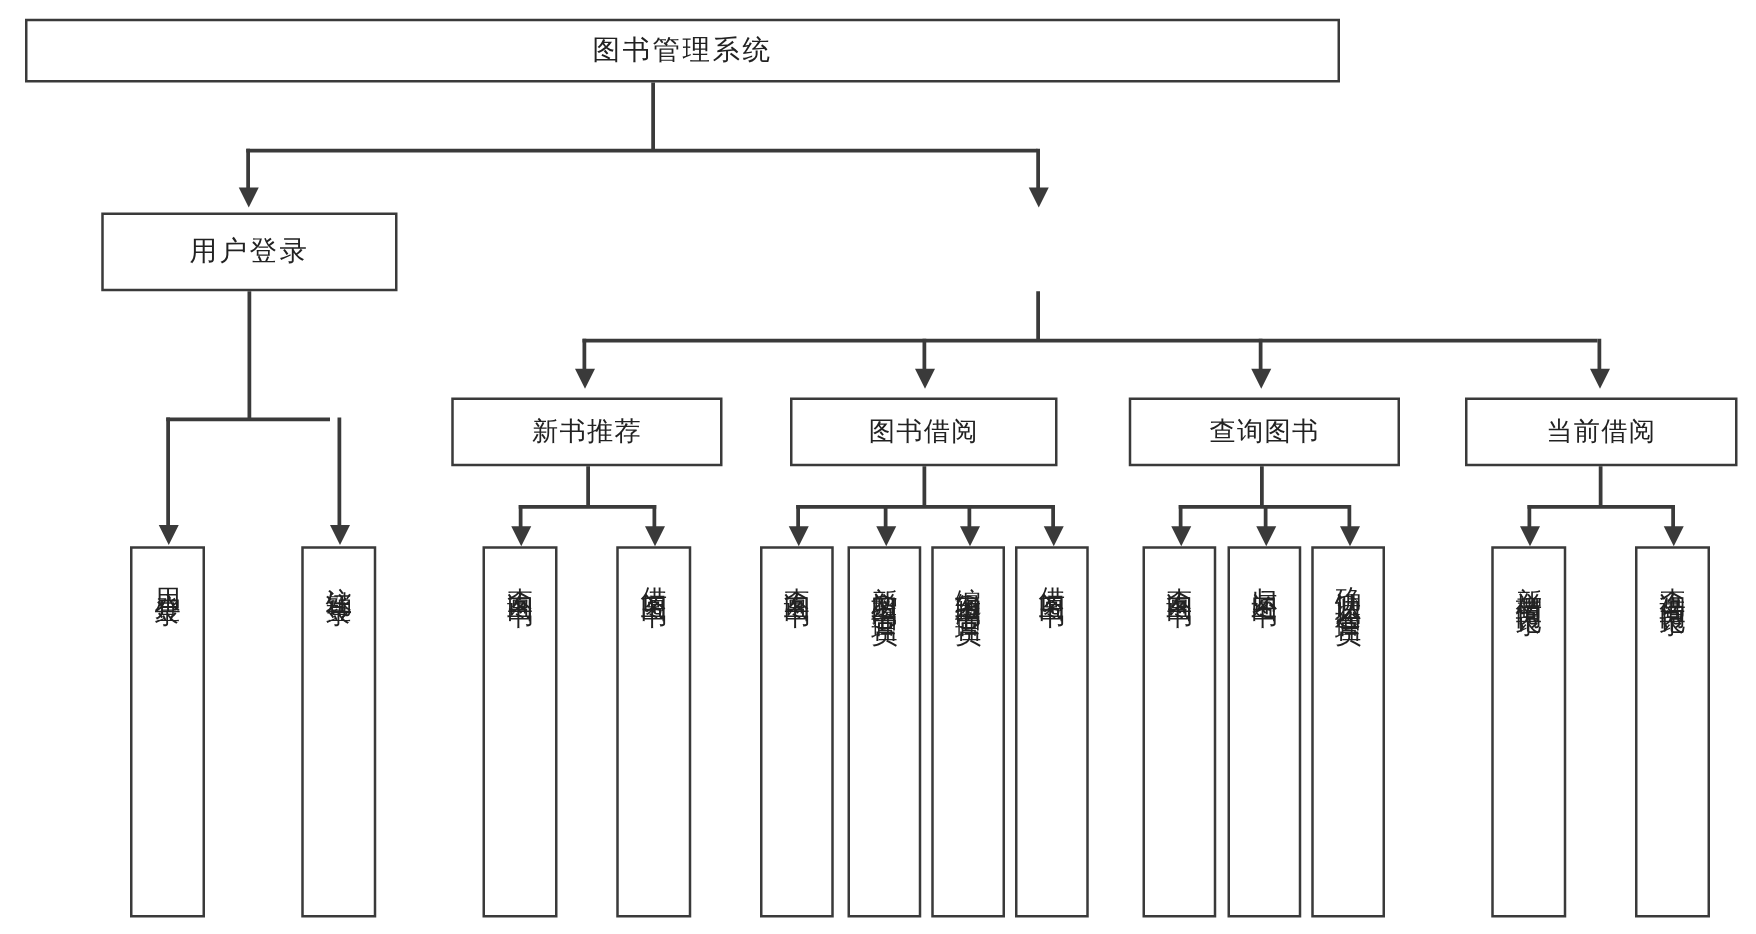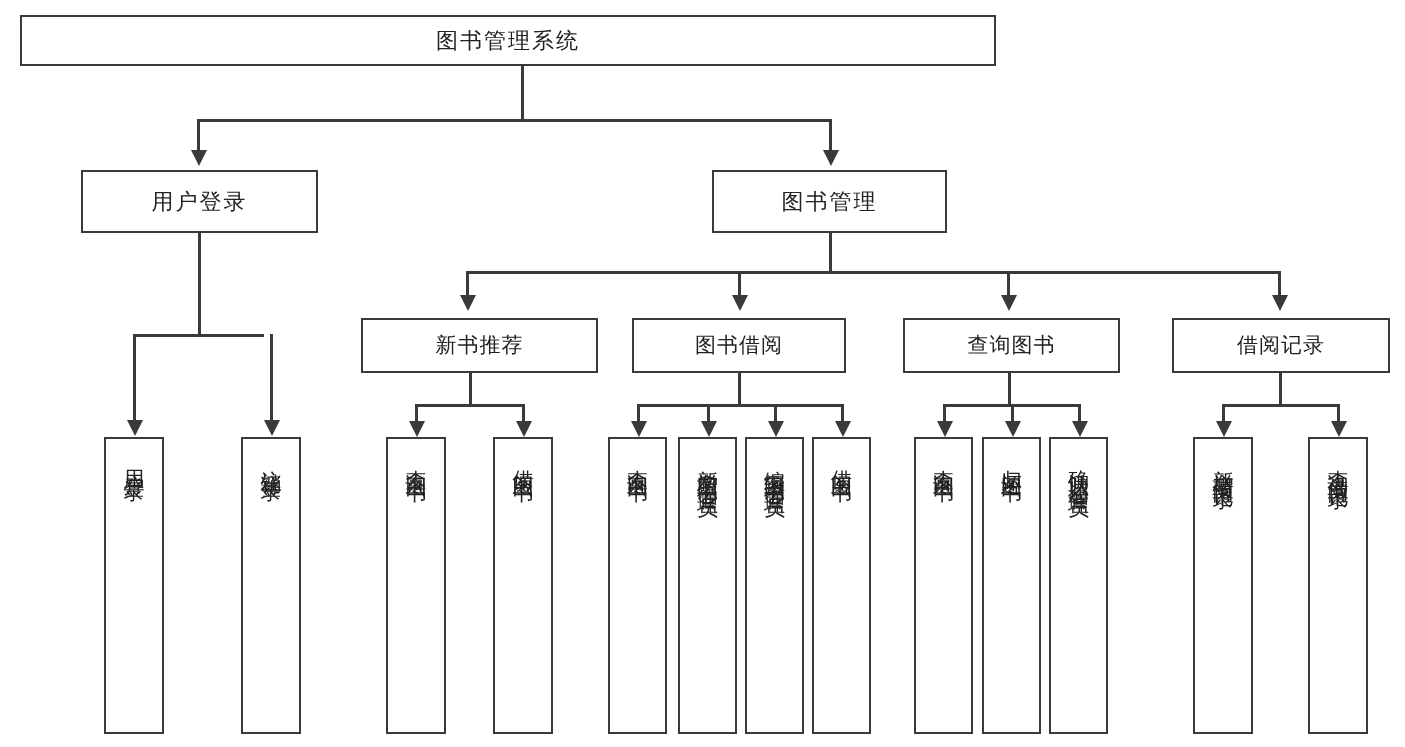--- a/index.html
+++ b/index.html
@@ -70,69 +70,66 @@
     color: #b9b9b9;
     white-space: nowrap;
     letter-spacing: 0.5px;
   }
 </style>
 </head>
 <body>
 
 <div id="canvas">
 
-  <div class="node root" style="left:20px; top:15px; width:976px; height:51px;">
+  <div class="node root" style="left:20px; top:15px; width:1052px; height:51px;">
     <span class="node-label">图书管理系统</span>
   </div>
 
   <div class="conn v" style="left:521px; top:66px; height:54px;"></div>
 
   <div class="conn h" style="left:197px; top:119px; width:633px;"></div>
 
   <div class="conn v" style="left:197px; top:119px; height:33px;"></div>
   <div class="arrow" style="left:191px; top:150px;"></div>
   <div class="conn v" style="left:829px; top:119px; height:33px;"></div>
   <div class="arrow" style="left:823px; top:150px;"></div>
 
   <div class="node level2" style="left:81px; top:170px; width:237px; height:63px;">
     <span class="node-label">用户登录</span>
-  </div>
-  <div class="node level2" style="left:712px; top:170px; width:235px; height:63px;">
-    <span class="node-label">图书管理</span>
   </div>
 
   <div class="conn v" style="left:198px; top:233px; height:103px;"></div>
   <div class="conn h" style="left:133px; top:334px; width:131px;"></div>
   <div class="conn v" style="left:133px; top:334px; height:88px;"></div>
   <div class="arrow" style="left:127px; top:420px;"></div>
   <div class="conn v" style="left:270px; top:334px; height:88px;"></div>
   <div class="arrow" style="left:264px; top:420px;"></div>
 
   <div class="conn v" style="left:829px; top:233px; height:40px;"></div>
   <div class="conn h" style="left:466px; top:271px; width:812px;"></div>
   <div class="conn v" style="left:466px; top:271px; height:26px;"></div>
   <div class="arrow" style="left:460px; top:295px;"></div>
   <div class="conn v" style="left:738px; top:271px; height:26px;"></div>
   <div class="arrow" style="left:732px; top:295px;"></div>
   <div class="conn v" style="left:1007px; top:271px; height:26px;"></div>
   <div class="arrow" style="left:1001px; top:295px;"></div>
   <div class="conn v" style="left:1278px; top:271px; height:26px;"></div>
   <div class="arrow" style="left:1272px; top:295px;"></div>
 
-  <div class="node level3" style="left:361px; top:318px; width:237px; height:55px;">
+  <div class="node level3" style="left:361px; top:318px; width:217px; height:55px;">
     <span class="node-label">新书推荐</span>
   </div>
   <div class="node level3" style="left:632px; top:318px; width:214px; height:55px;">
     <span class="node-label">图书借阅</span>
   </div>
   <div class="node level3" style="left:903px; top:318px; width:217px; height:55px;">
     <span class="node-label">查询图书</span>
   </div>
   <div class="node level3" style="left:1172px; top:318px; width:218px; height:55px;">
-    <span class="node-label">借阅记录</span>
+    <span class="node-label">当前借阅</span>
   </div>
 
   <div class="conn v" style="left:469px; top:373px; height:33px;"></div>
   <div class="conn h" style="left:415px; top:404px; width:110px;"></div>
   <div class="conn v" style="left:415px; top:404px; height:19px;"></div>
   <div class="arrow" style="left:409px; top:421px;"></div>
   <div class="conn v" style="left:522px; top:404px; height:19px;"></div>
   <div class="arrow" style="left:516px; top:421px;"></div>
 
   <div class="conn v" style="left:738px; top:373px; height:33px;"></div>

